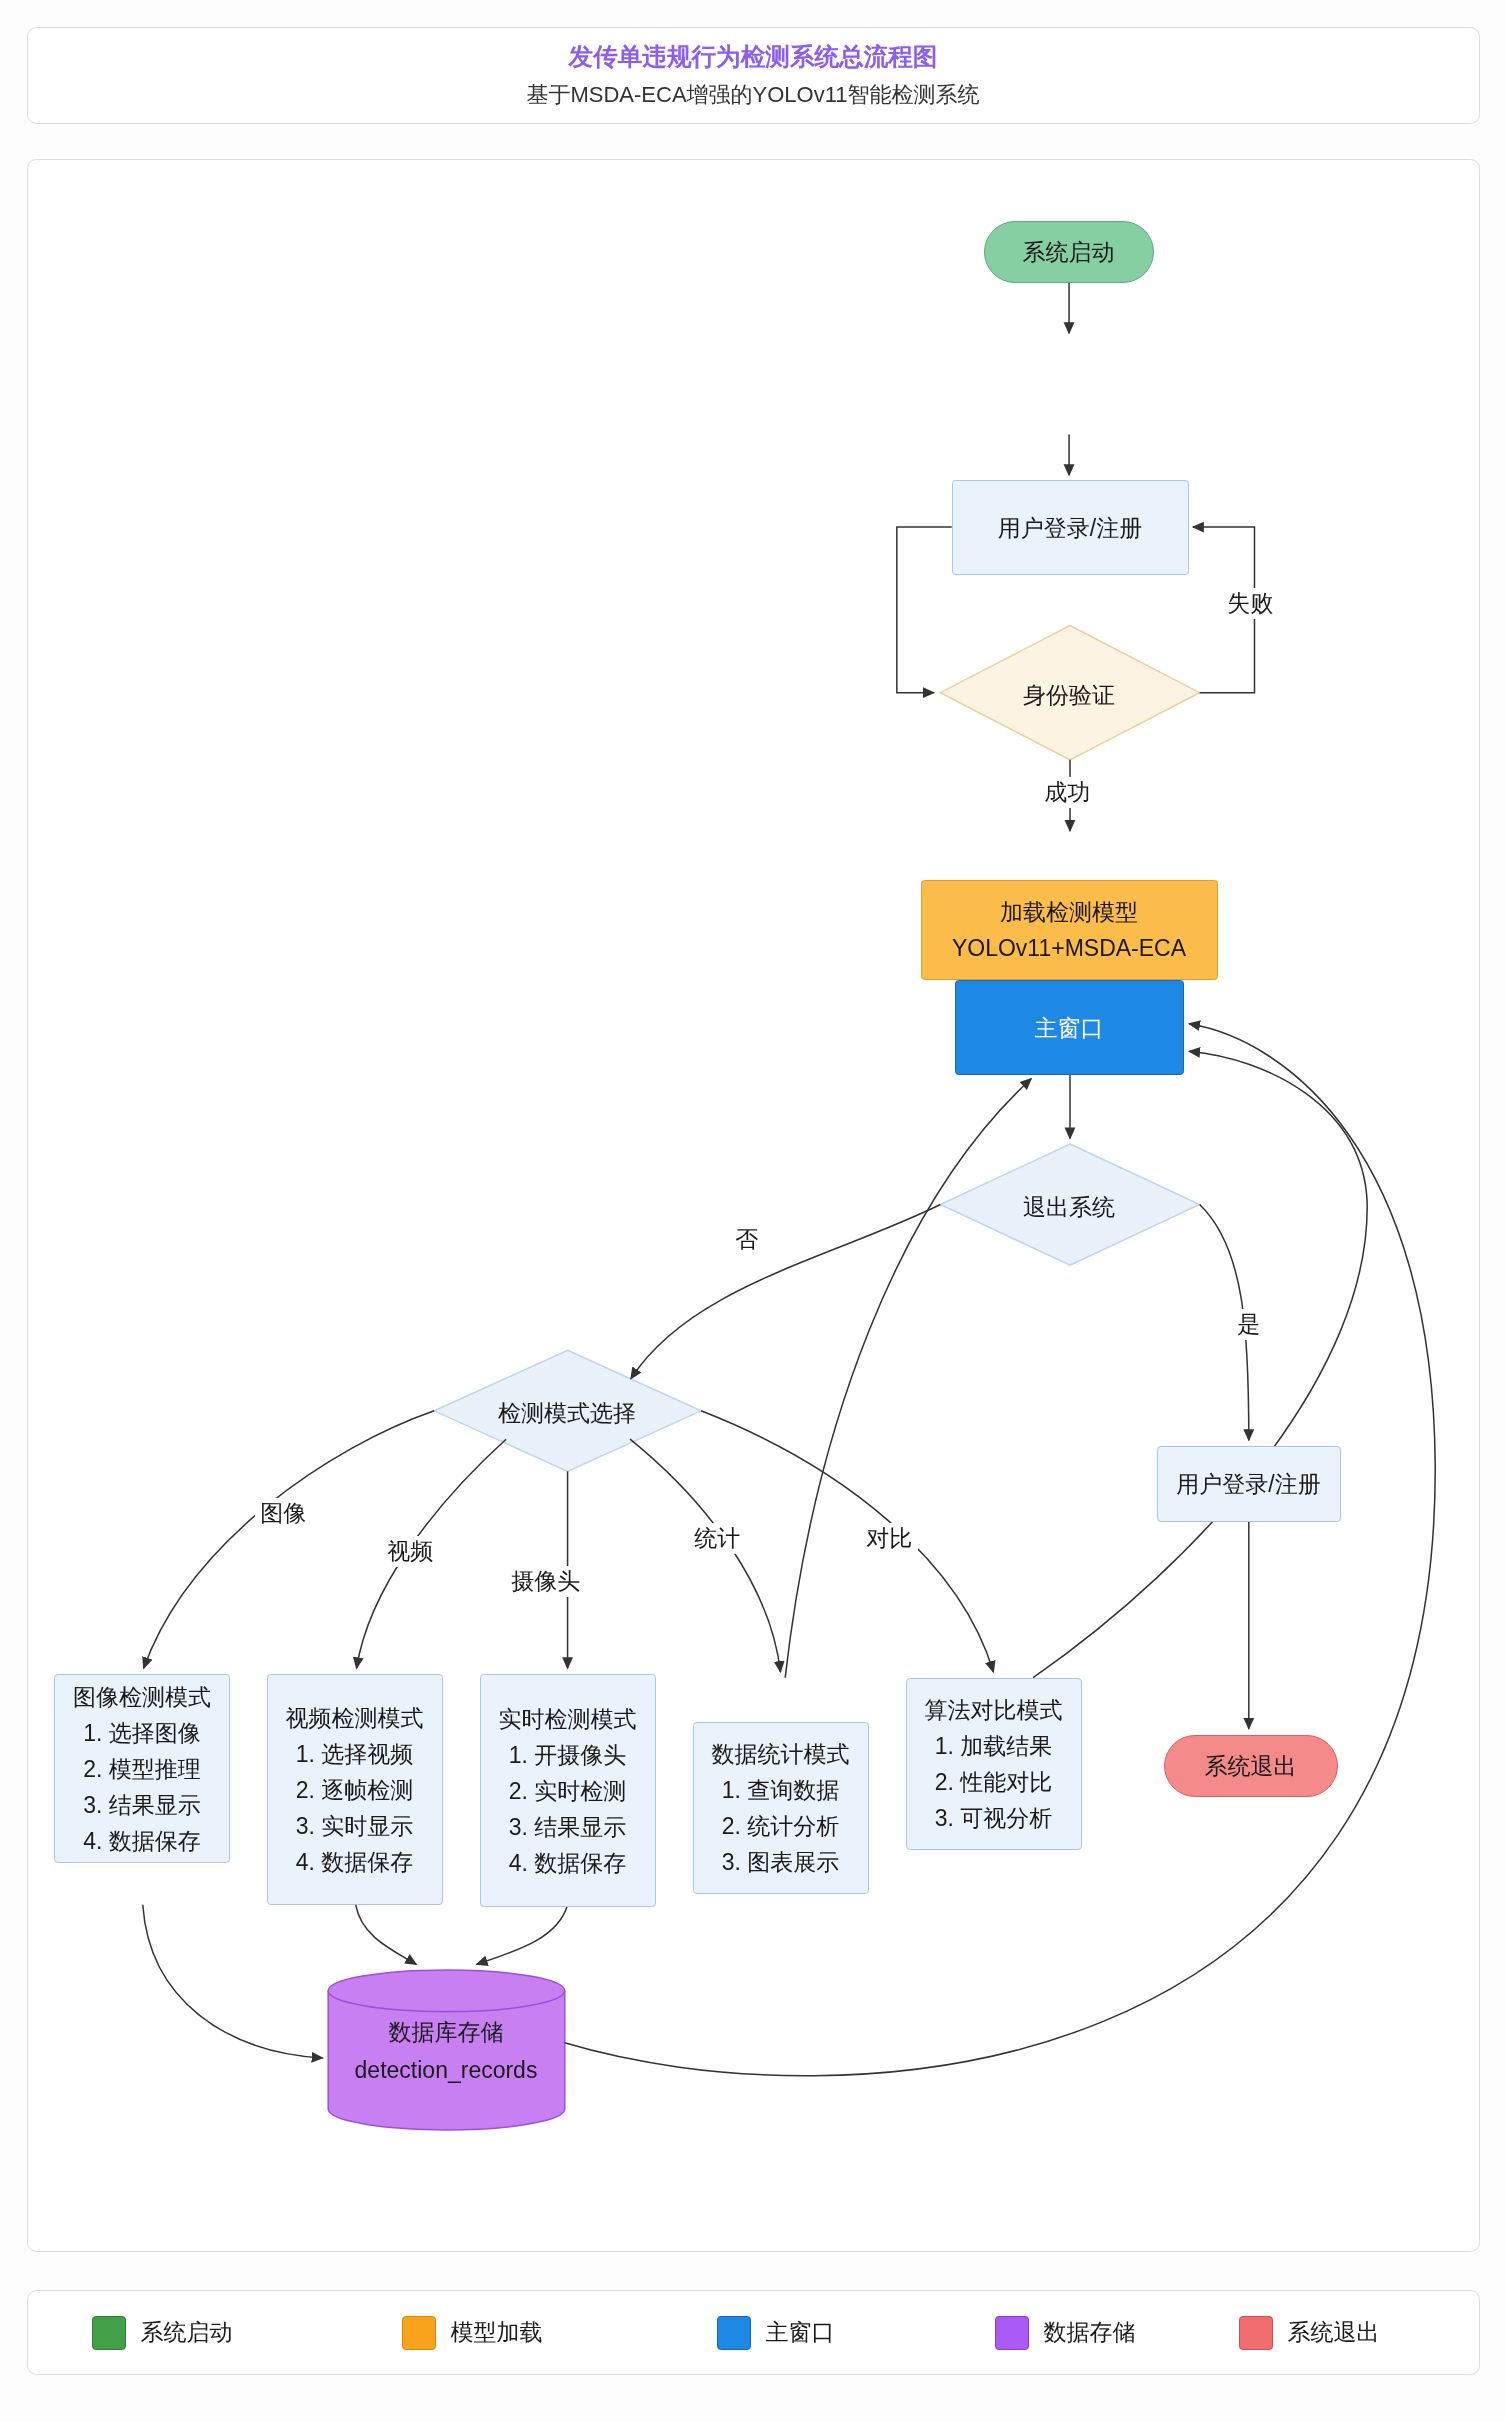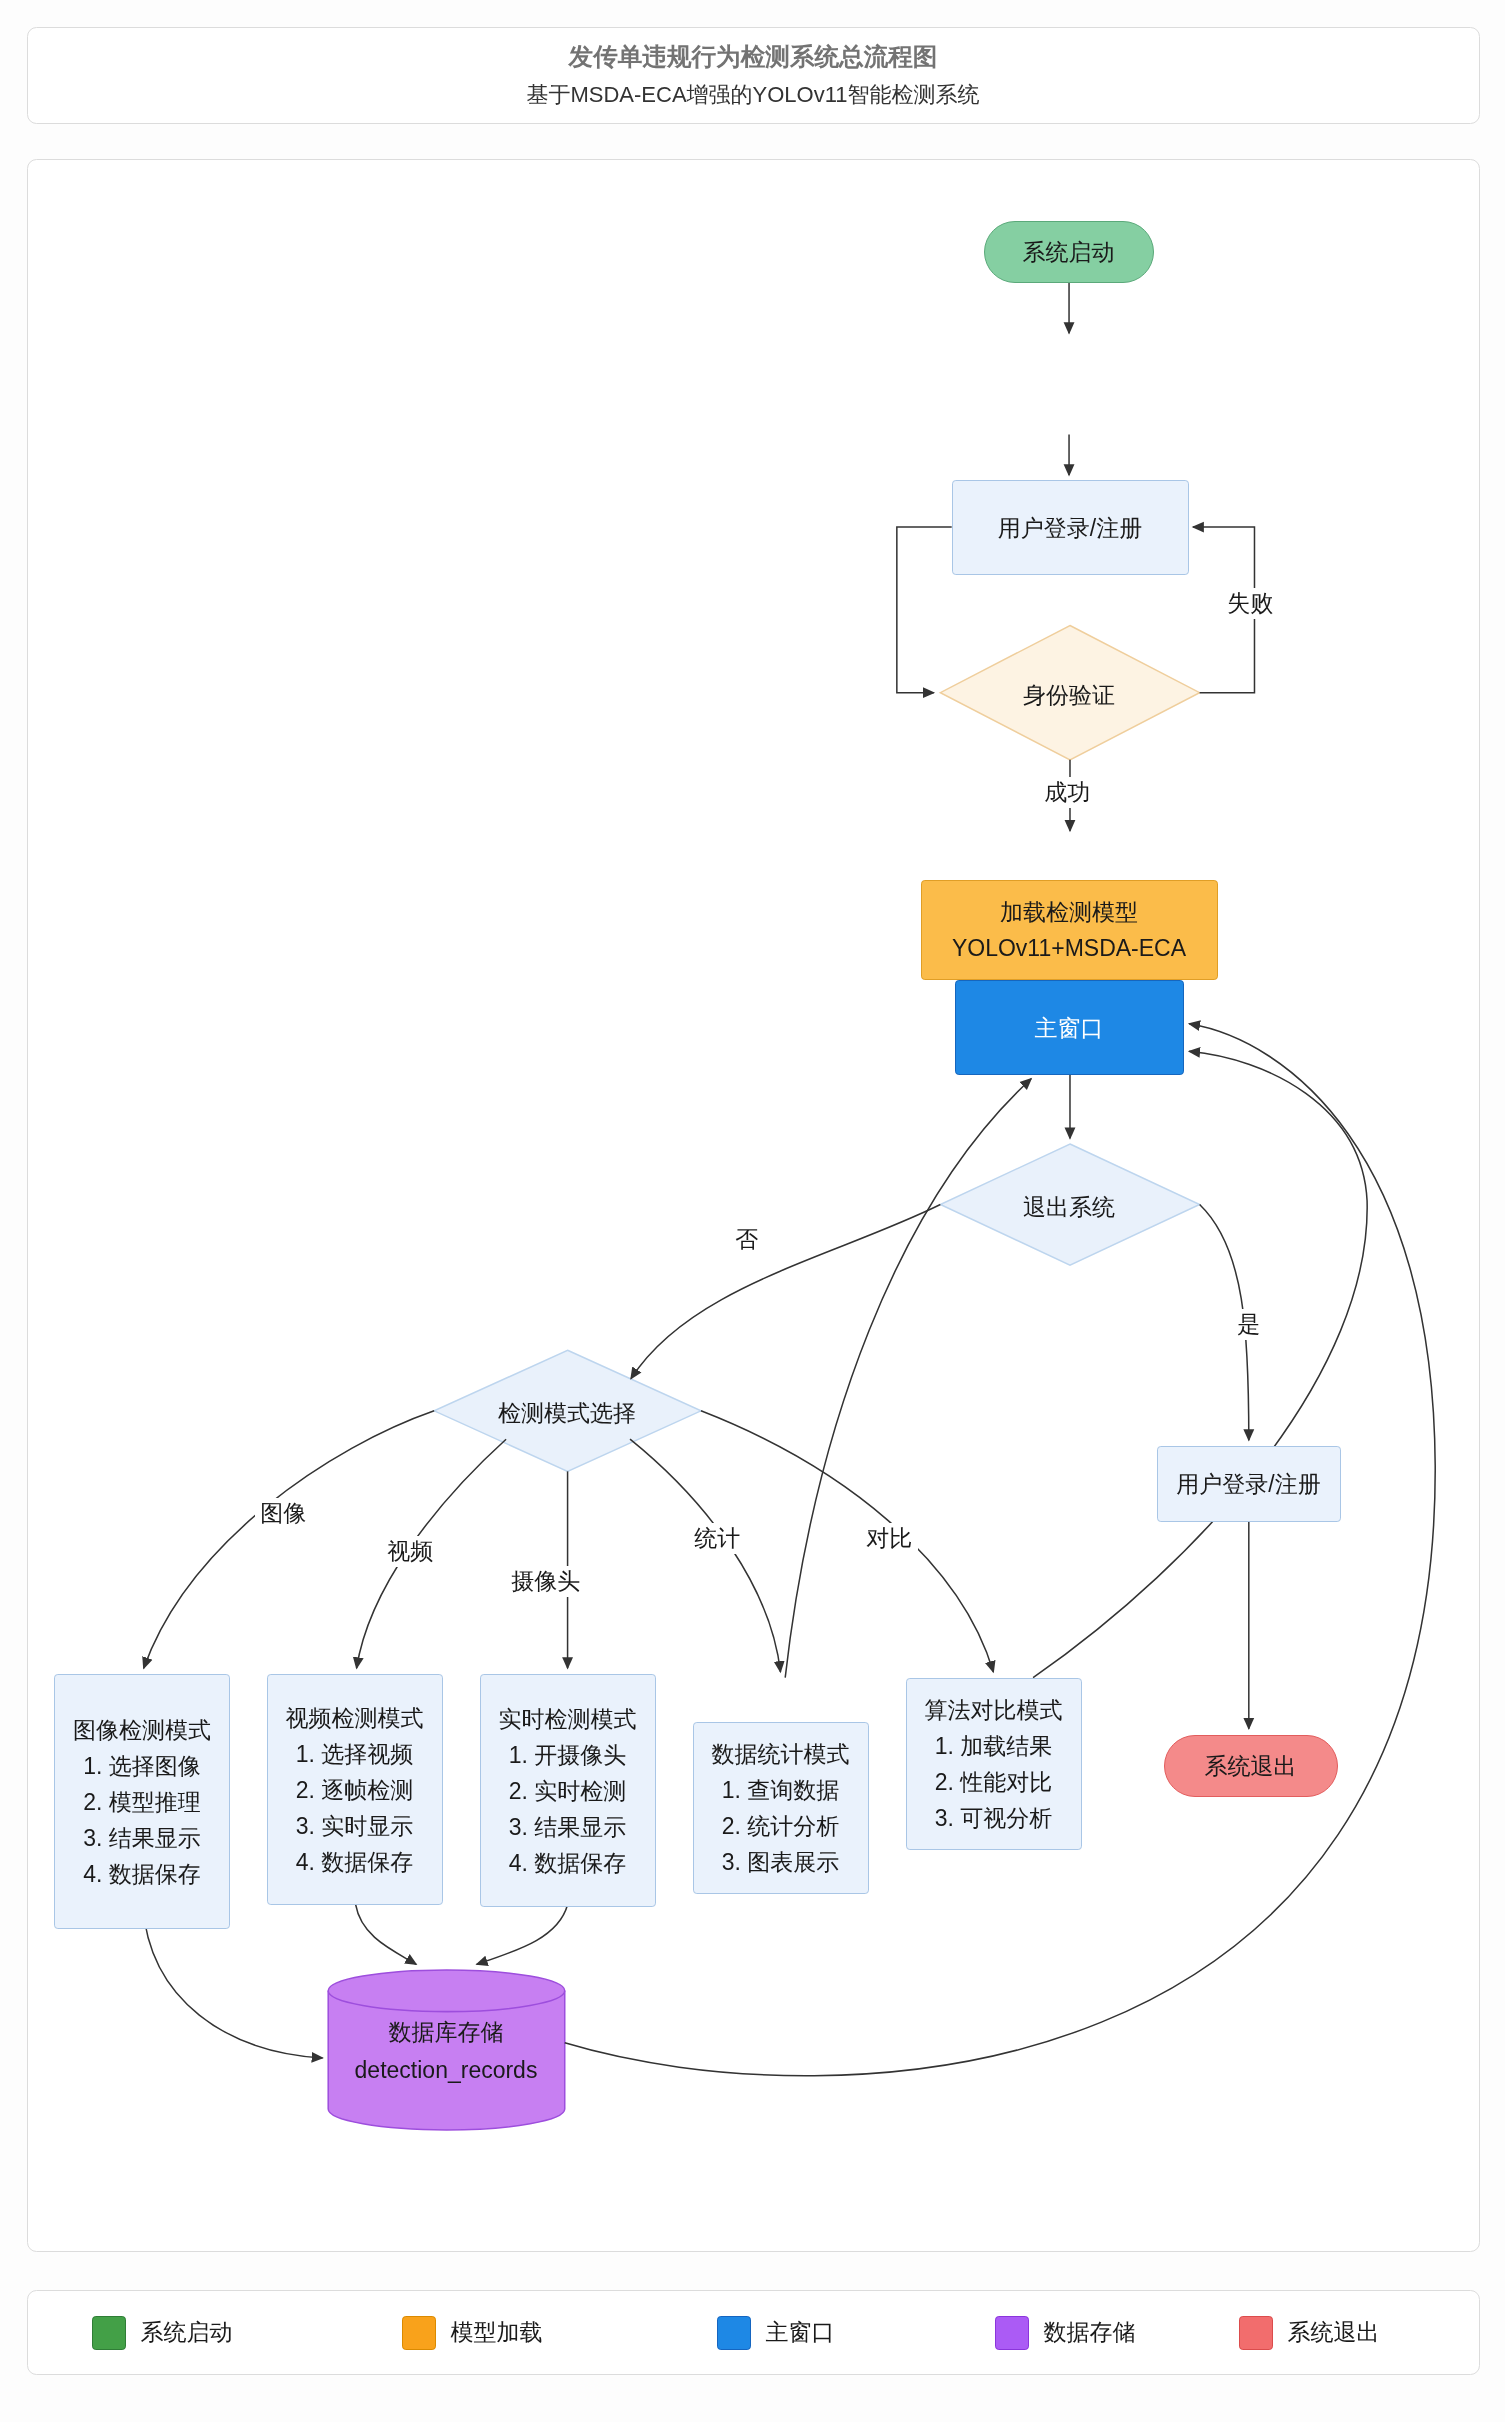--- a/index.html
+++ b/index.html
@@ -1,21 +1,21 @@
 <!DOCTYPE html>
 <html style="font-size:15px"><head>
 <meta charset="utf-8">
 <style>
   html,body{margin:0;padding:0;background:#ffffff;font-family:"Liberation Sans",sans-serif;color:#1a1a1a;}
   #page{position:relative;width:1506px;height:2423px;background:#fdfdfd;}
   .card{position:absolute;background:#ffffff;border:0.9px solid #dcdcdc;border-radius:9.5px;box-sizing:border-box;}
 
   
   #header-card{left:26.5px;top:26.5px;width:1453px;height:97px;display:flex;flex-direction:column;align-items:center;justify-content:center;gap:7.6px;}
-  .title{font-size:24.6px;font-weight:bold;color:#737373;}
+  .title{font-size:24.6px;font-weight:bold;color:#8b5cf6;}
   .subtitle{font-size:22px;color:#333;}
 
   
   #main-card{left:26.5px;top:159px;width:1453px;height:2093px;overflow:hidden;}
   #edges{position:absolute;left:0;top:0;width:1451px;height:2091px;}
 
   .node{position:absolute;box-sizing:border-box;display:flex;flex-direction:column;align-items:center;justify-content:center;text-align:center;font-size:23px;line-height:36px;}
   .rect{background:#EAF2FC;border:0.9px solid #A9C6E6;border-radius:3.8px;}
   .pill-green{background:#85CFA2;border:0.9px solid #5BA97A;border-radius:32px;}
   .box-orange{background:#FBBC4A;border:0.9px solid #E09E26;border-radius:3.8px;}
@@ -117,21 +117,21 @@
 
     <div class="node pill-red" style="left:1136px;top:1575px;width:174px;height:62px;">
       <span>系统退出</span>
     </div>
 
     <div class="db-label">
       <div>数据库存储</div>
       <div>detection_records</div>
     </div>
 
-    <div class="mode-box" style="left:26.5px;top:1514px;width:176px;height:255px;">
+    <div class="mode-box" style="left:26.5px;top:1514px;width:176px;height:189px;">
       <div>图像检测模式</div>
       <div>1. 选择图像</div>
       <div>2. 模型推理</div>
       <div>3. 结果显示</div>
       <div>4. 数据保存</div>
     </div>
 
     <div class="mode-box" style="left:239px;top:1514px;width:176px;height:231px;">
       <div>视频检测模式</div>
       <div>1. 选择视频</div>

